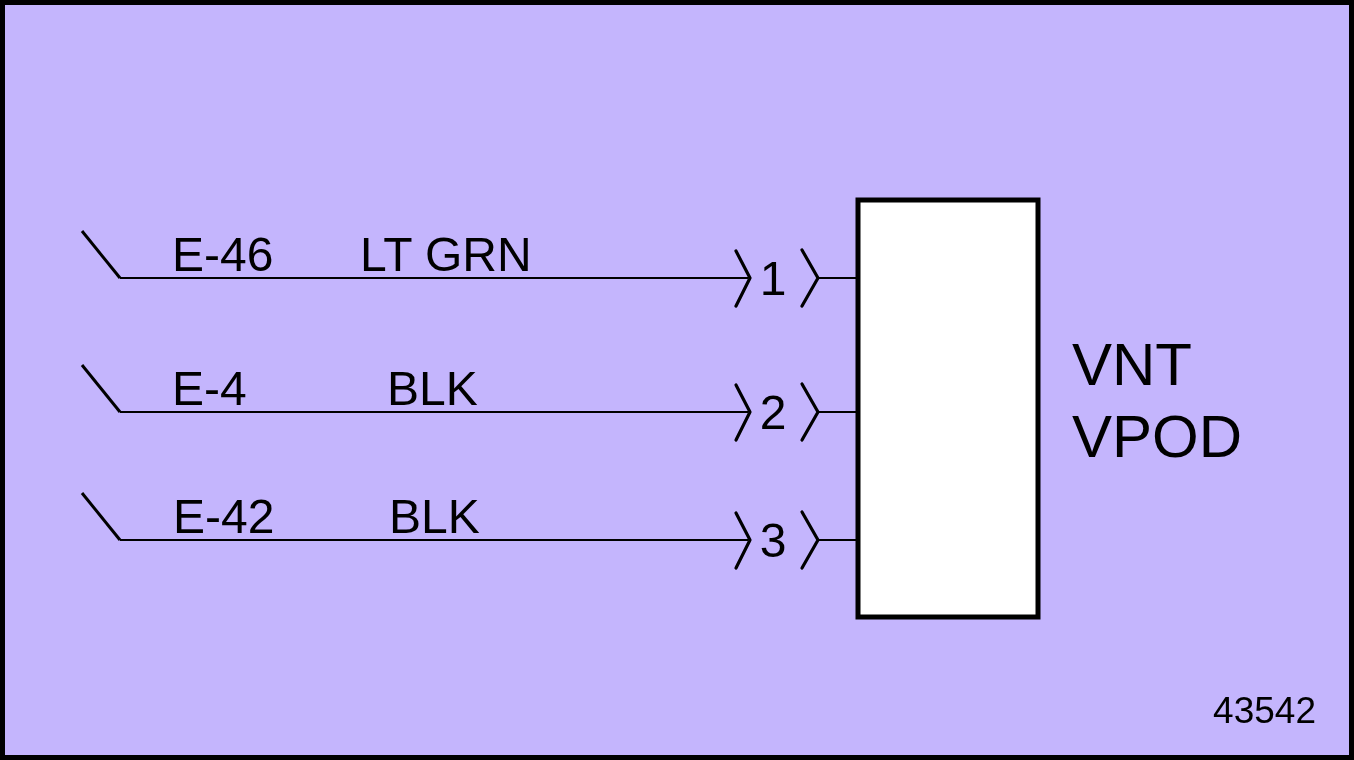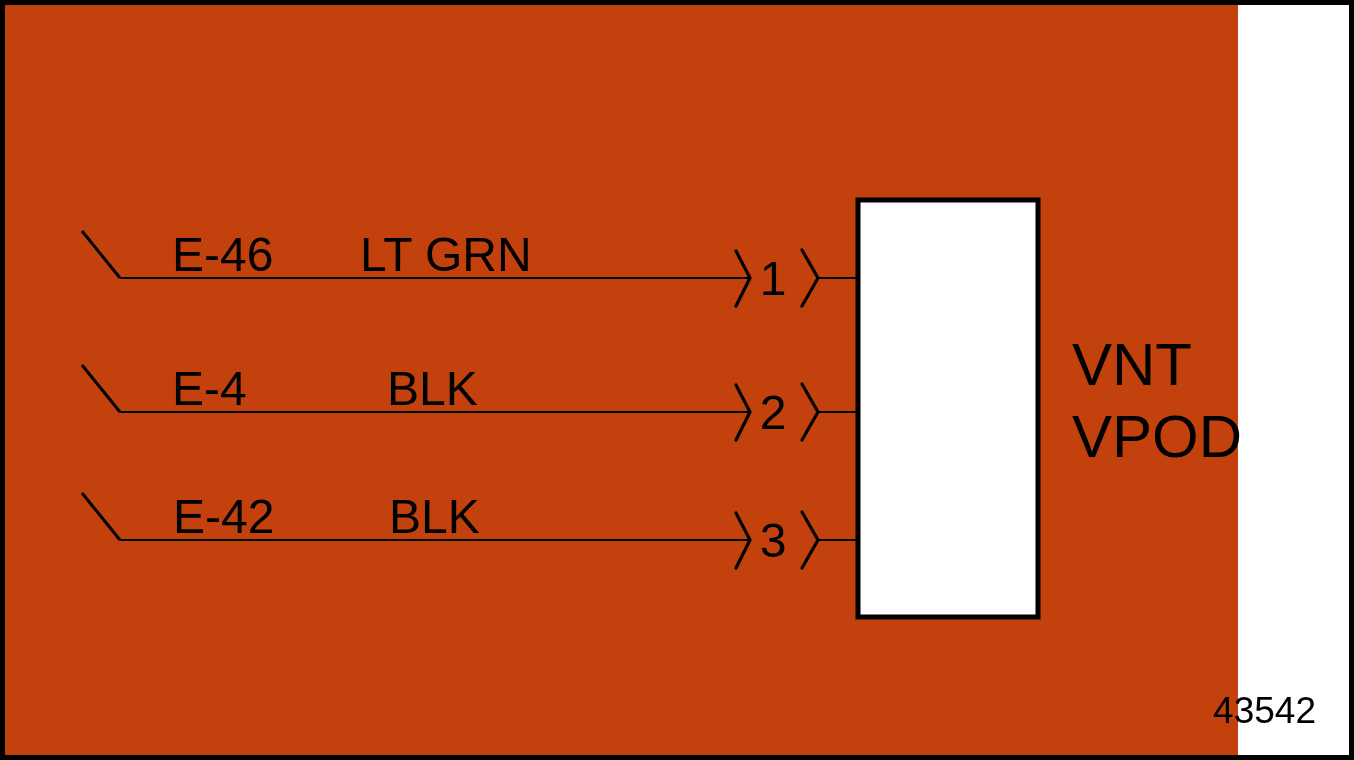--- a/index.html
+++ b/index.html
@@ -7,24 +7,24 @@
     padding: 0;
     background: #ffffff;
   }
   body {
     width: 1354px;
     height: 760px;
     overflow: hidden;
     font-family: "Liberation Sans", sans-serif;
   }
   .diagram-root {
-    width: 1238px;
+    width: 1354px;
     height: 760px;
     position: relative;
-    background: #c2410c;
+    background: #c4b5fd;
   }
   svg { display: block; }
   text {
     fill: #000000;
     font-family: "Liberation Sans", sans-serif;
   }
   .wire-label-text  { font-size: 48px; }
   .wire-color-text  { font-size: 48px; }
   .pin-number-text  { font-size: 48px; text-anchor: middle; }
   .device-name-text { font-size: 60px; }

